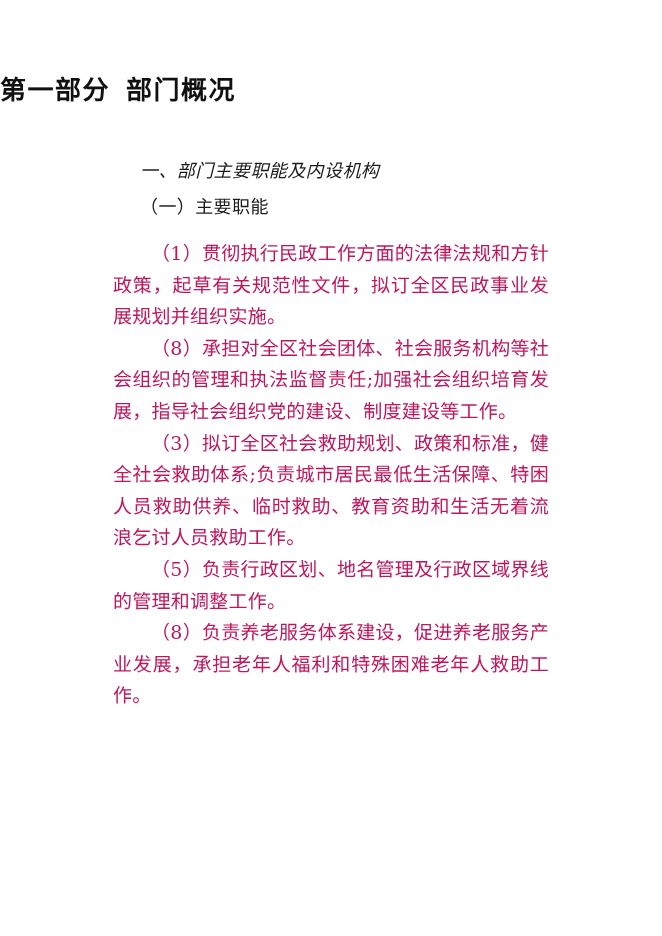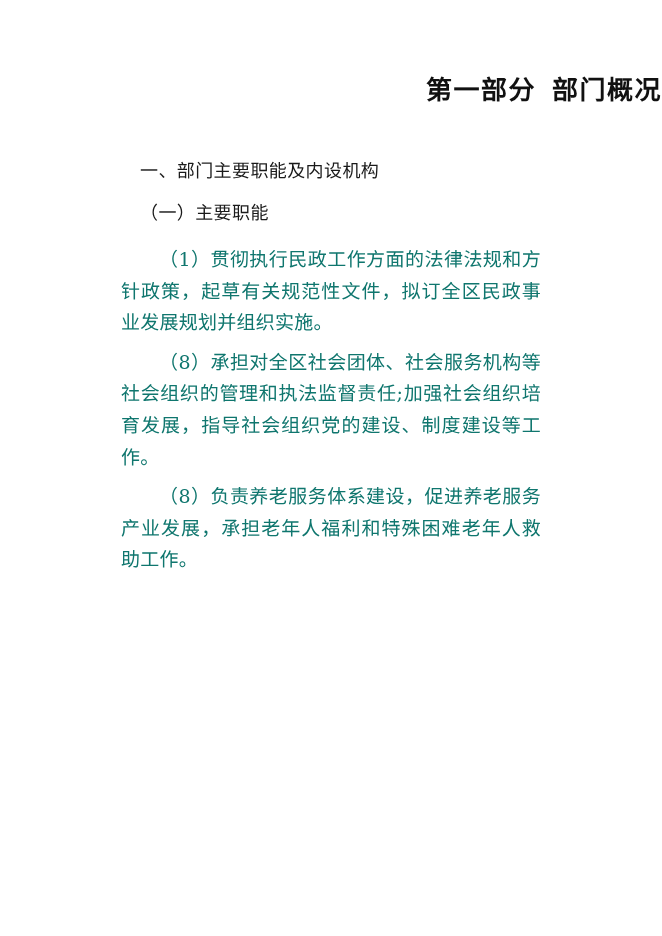--- a/index.html
+++ b/index.html
@@ -23,21 +23,21 @@
     inset: 0;
     background: #ffffff;
   }
 
   
   .doc-title {
     position: absolute;
     top: 74px;
     left: 0;
     width: 662px;
-    text-align: right;
+    text-align: left;
     font-family: "Liberation Serif", "DejaVu Serif", serif;
     font-size: 26px;
     font-weight: bold;
     letter-spacing: 1.5px;
     line-height: 34px;
     color: #111111;
     white-space: pre;
   }
 
   
@@ -52,47 +52,49 @@
   .heading {
     font-family: "Liberation Sans", "DejaVu Sans", sans-serif;
     font-size: 18px;
     font-weight: 500;
     line-height: 30px;
     letter-spacing: 0.4px;
     text-indent: 27px;
     color: #1a1a1a;
     white-space: pre;
   }
-  .heading-1 { margin-bottom: 12px; }
+  .heading-1 { margin-bottom: 6px; font-style: italic; }
   .heading-2 { margin-bottom: 16px; }
 
   
   .para {
     font-family: "DejaVu Serif", "Liberation Serif", serif;
     font-size: 19px;
     line-height: 31.6px;
     text-align: justify;
     text-justify: inter-character;
     text-indent: 38px;
     letter-spacing: 0.25px;
-    color: #0f766e;
-    margin: 8px;
+    color: #be185d;
+    margin: 0;
   }
 </style>
 </head>
 <body>
 
 <div class="page">
 
   <div class="doc-title">第一部分  部门概况</div>
 
   <div class="content">
 
     <div class="heading heading-1">一、部门主要职能及内设机构</div>
 
     <div class="heading heading-2">（一）主要职能</div>
 
     <p class="para">（1）贯彻执行民政工作方面的法律法规和方针政策，起草有关规范性文件，拟订全区民政事业发展规划并组织实施。</p>
     <p class="para">（8）承担对全区社会团体、社会服务机构等社会组织的管理和执法监督责任;加强社会组织培育发展，指导社会组织党的建设、制度建设等工作。</p>
+    <p class="para">（3）拟订全区社会救助规划、政策和标准，健全社会救助体系;负责城市居民最低生活保障、特困人员救助供养、临时救助、教育资助和生活无着流浪乞讨人员救助工作。</p>
+    <p class="para">（5）负责行政区划、地名管理及行政区域界线的管理和调整工作。</p>
     <p class="para">（8）负责养老服务体系建设，促进养老服务产业发展，承担老年人福利和特殊困难老年人救助工作。</p>
 
   </div>
 </div>
 
 </body></html>

